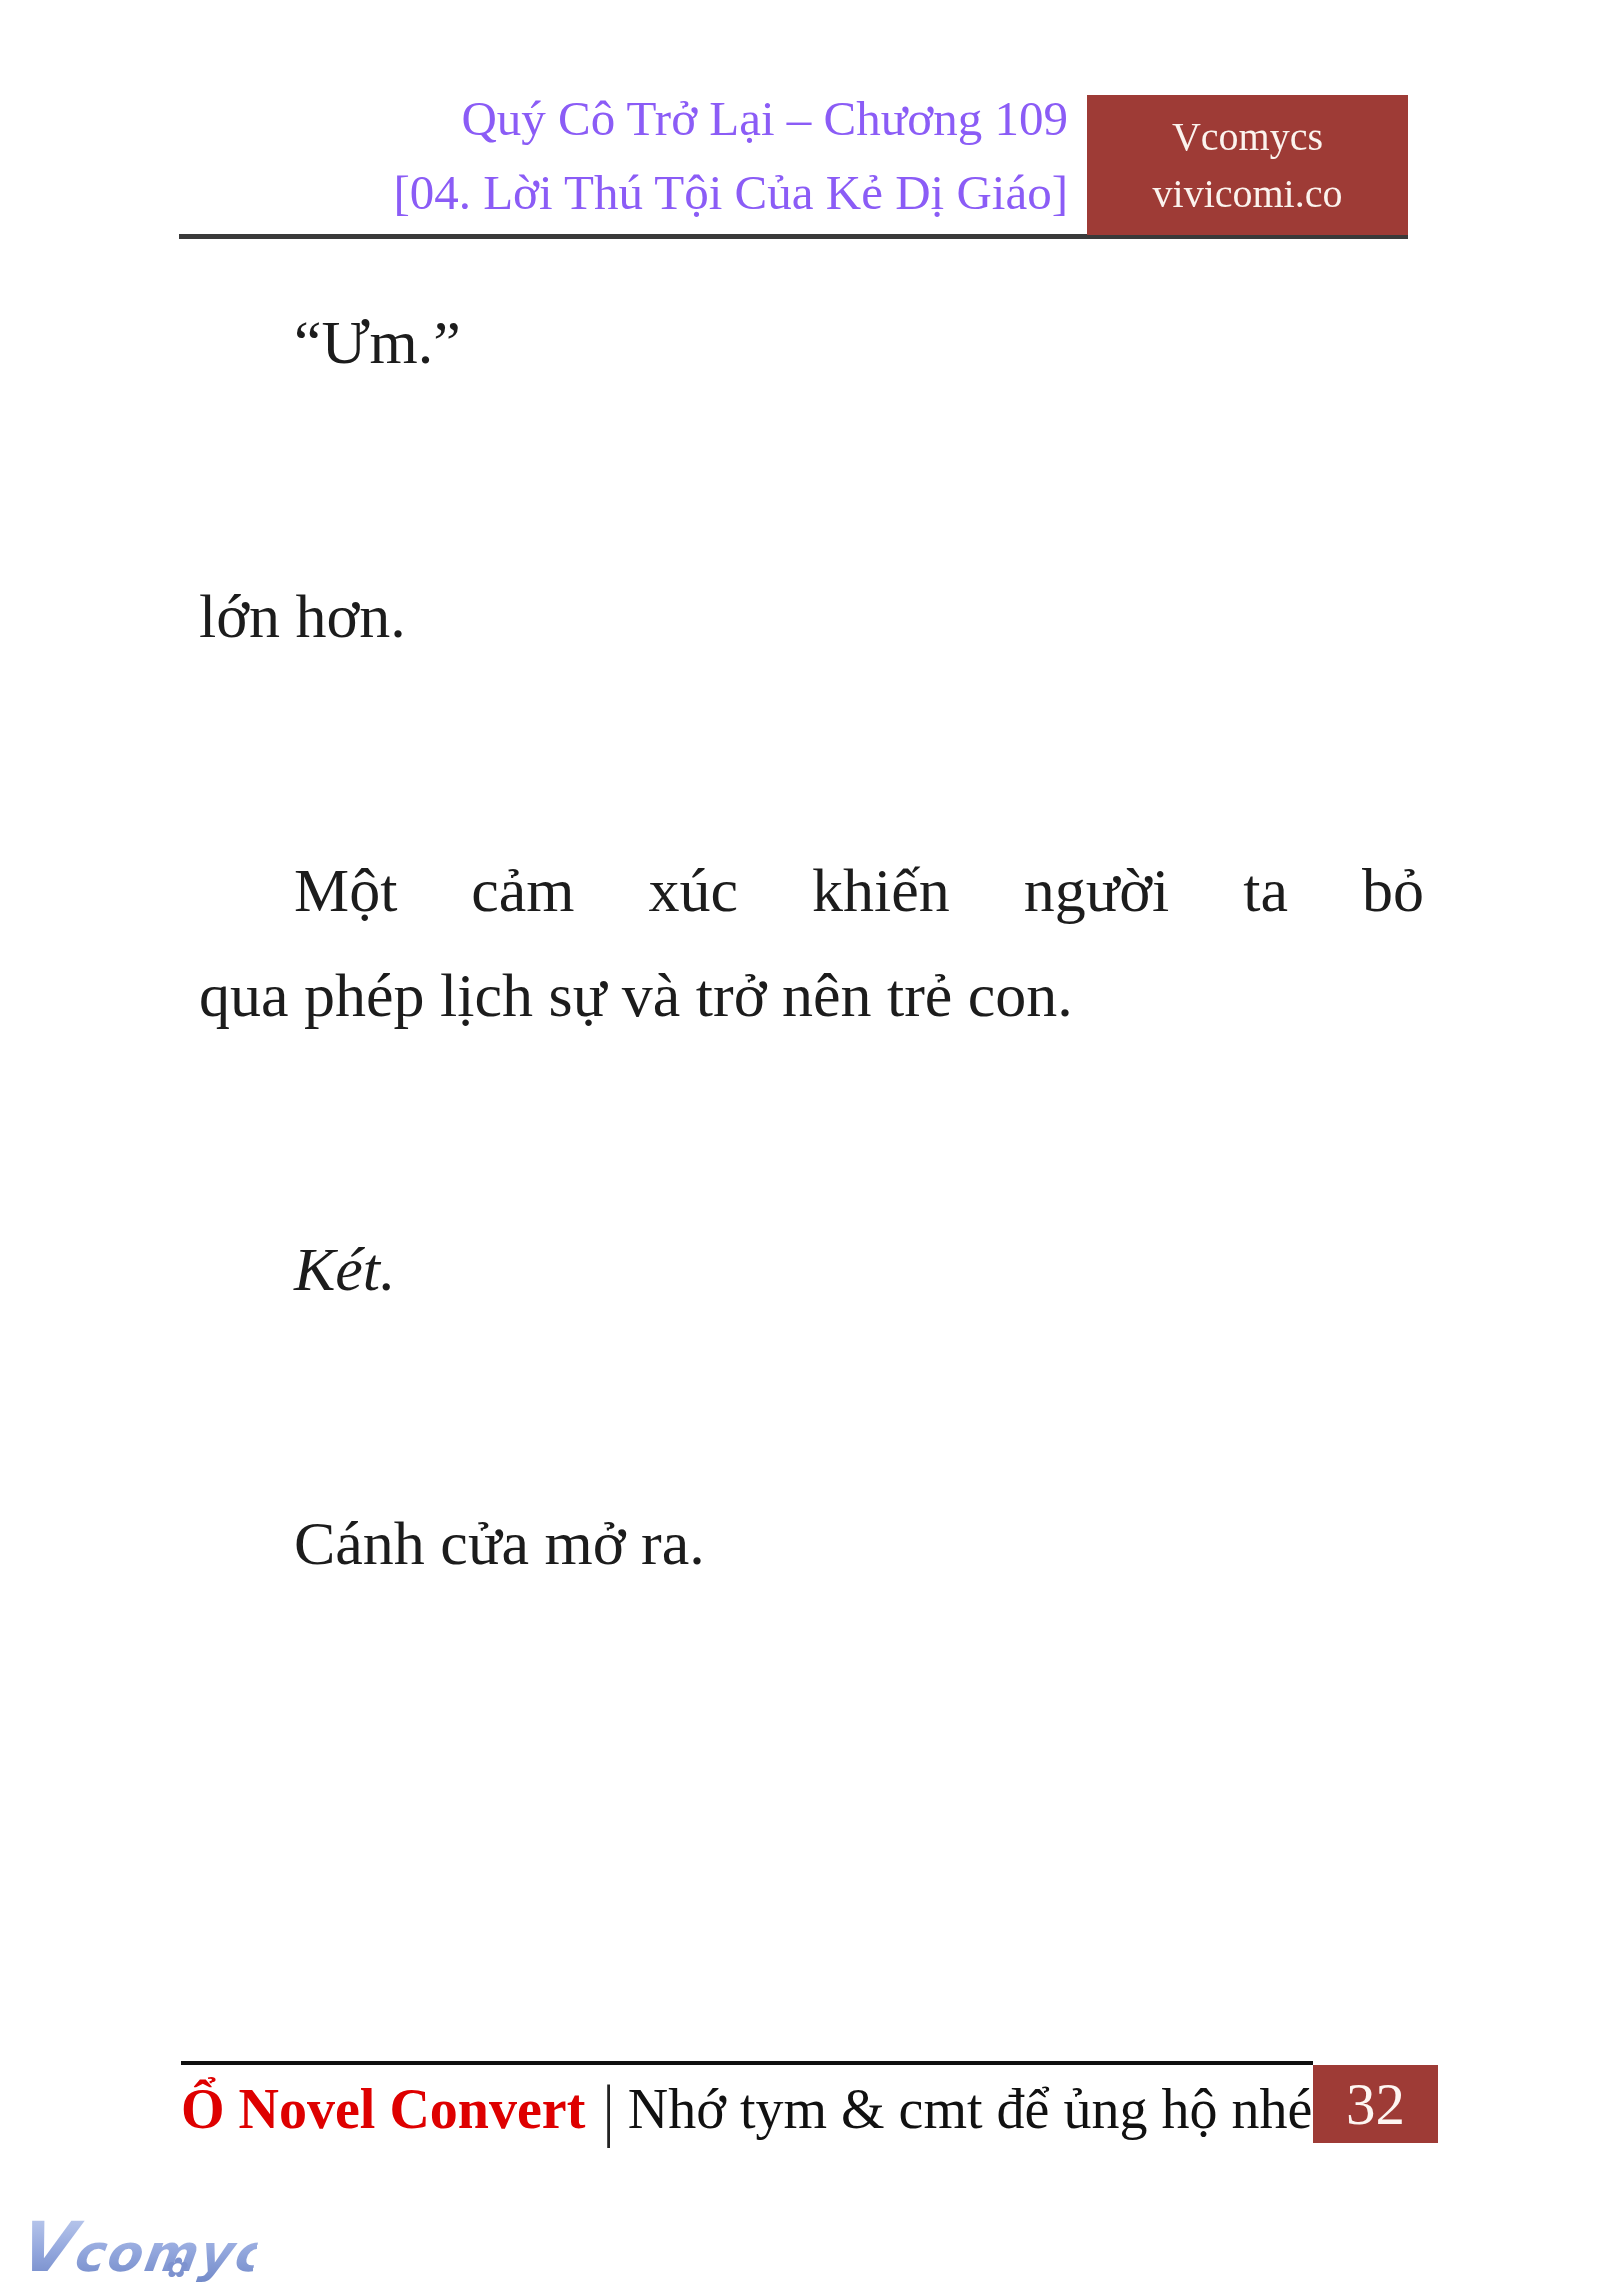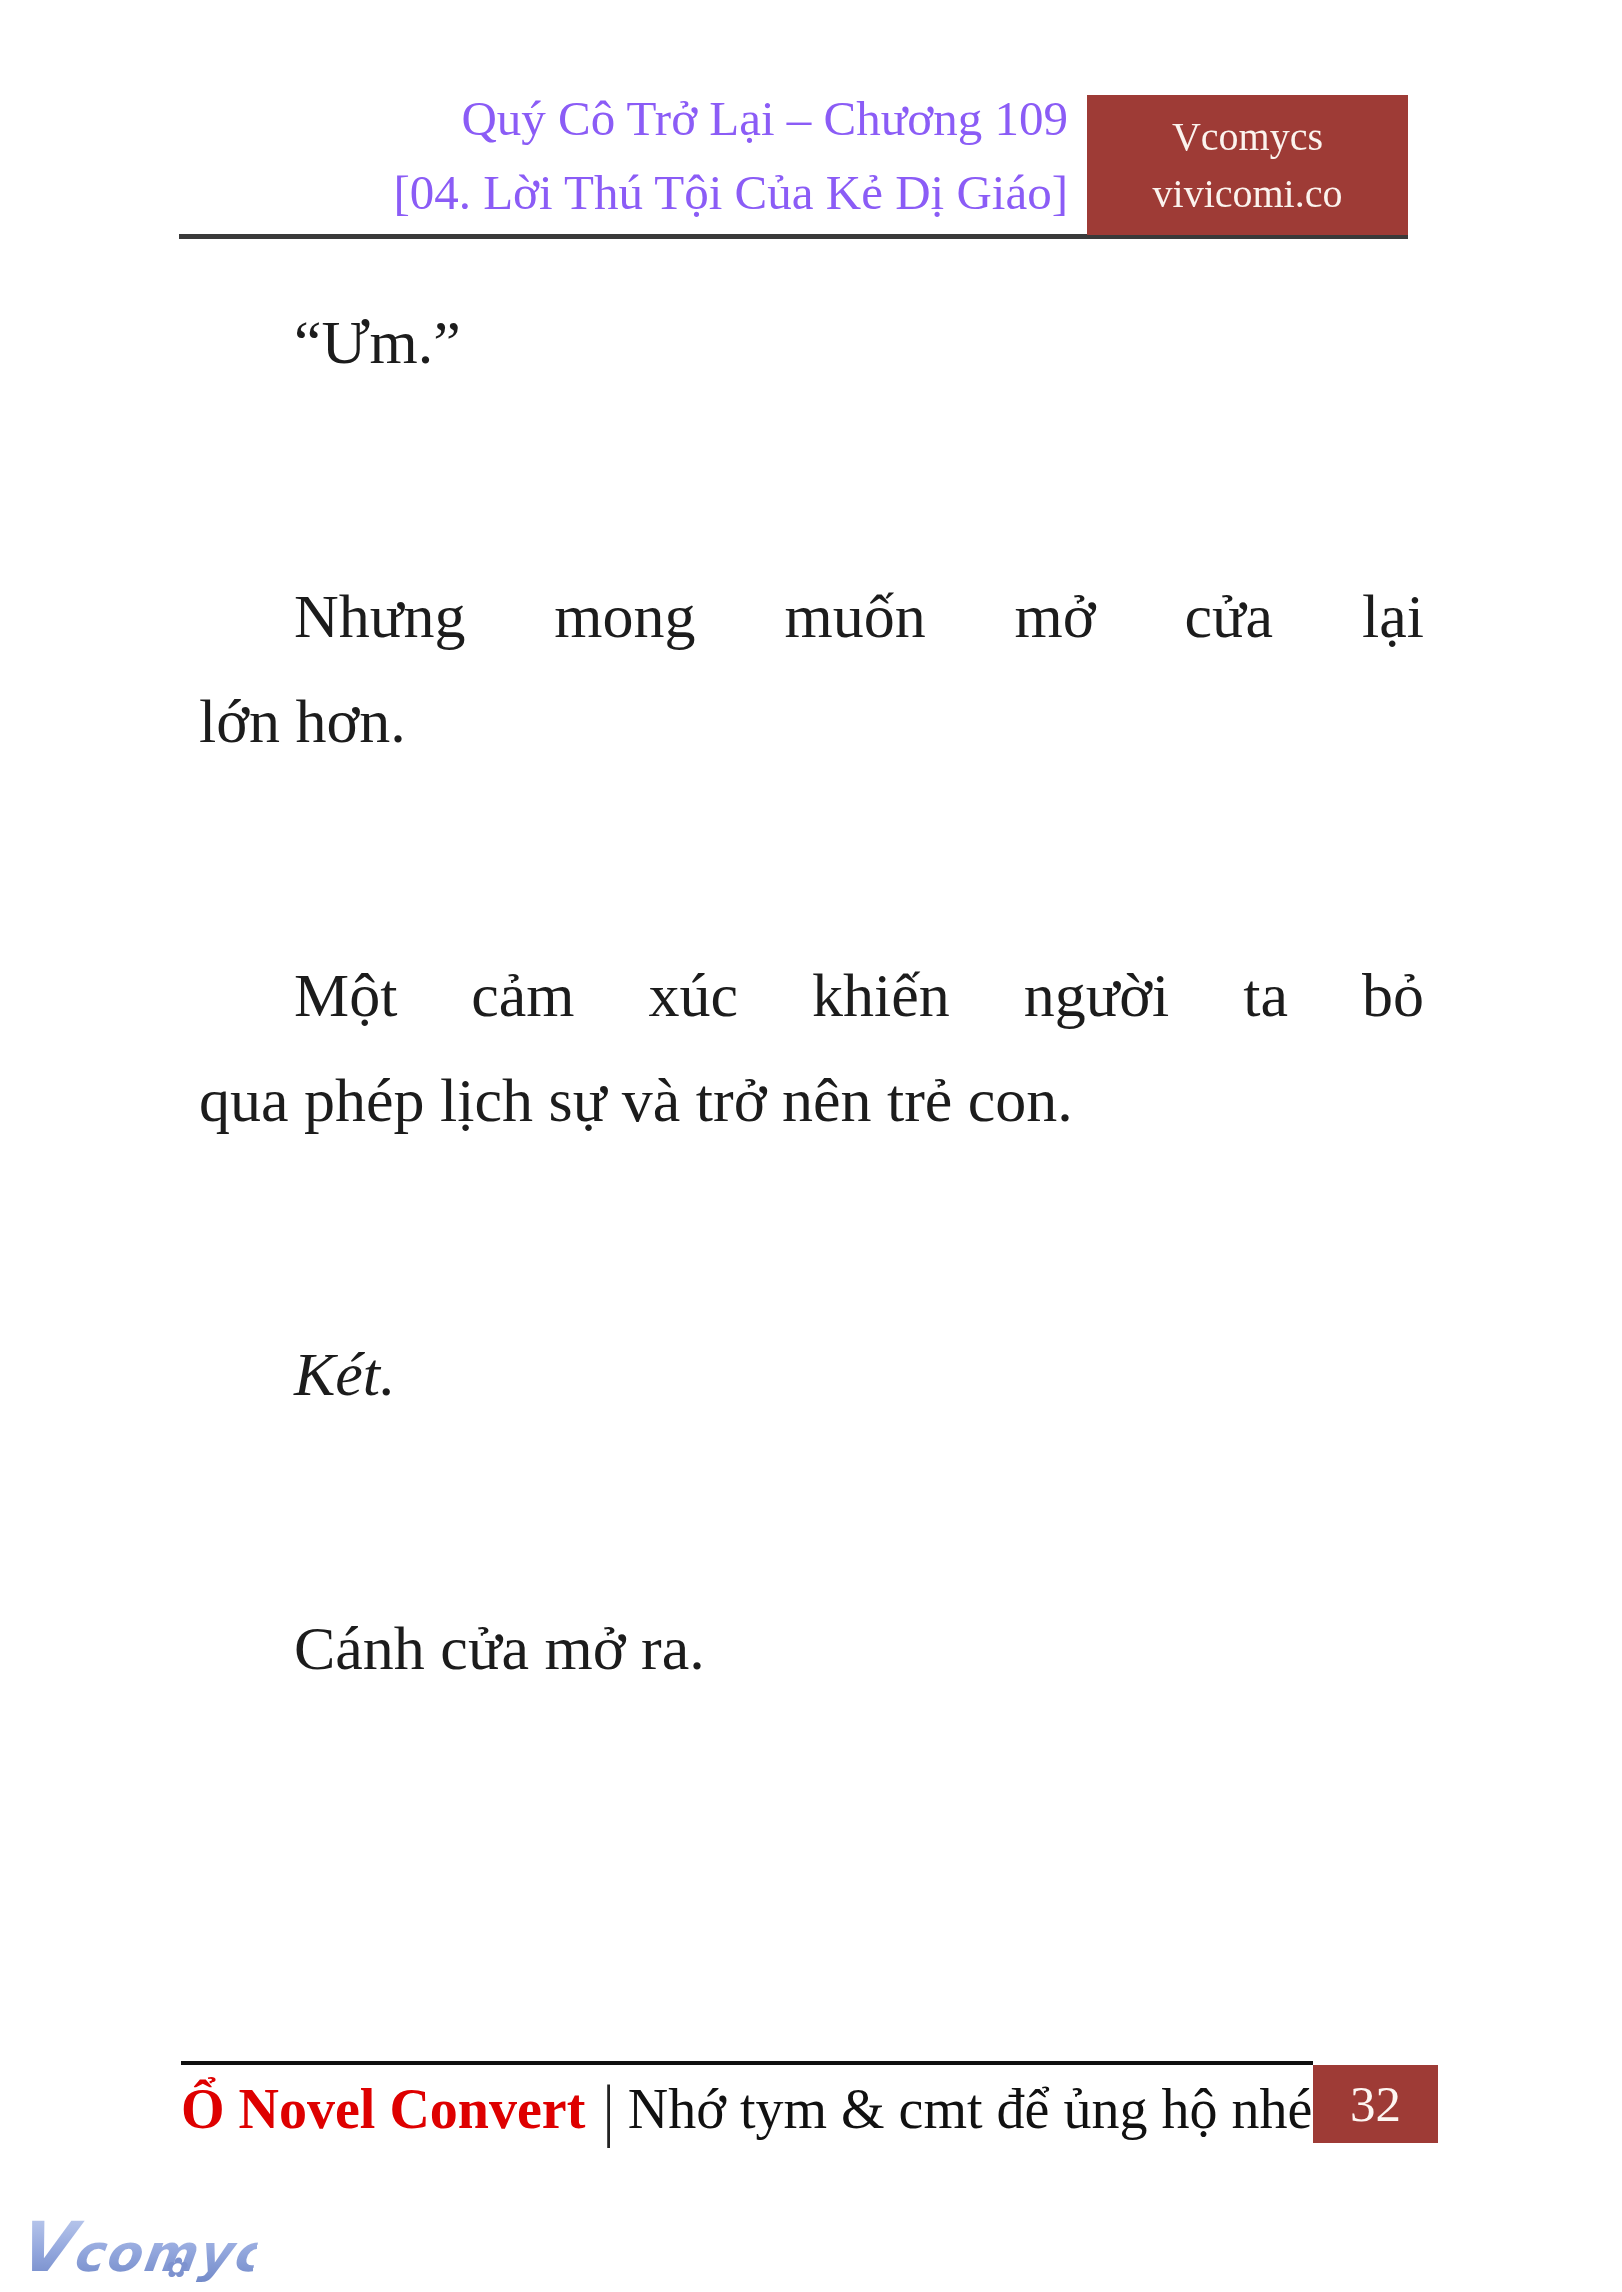--- a/index.html
+++ b/index.html
@@ -104,21 +104,21 @@
     position: absolute;
     left: 1313px;
     top: 2065px;
     width: 125px;
     height: 78px;
     background: #9e3b36;
     display: flex;
     align-items: center;
     justify-content: center;
     color: #fdf6f2;
-    font-size: 51px;
+    font-size: 59px;
   }
 
   
   .watermark {
     position: absolute;
     left: 21.6px;
     top: 2207px;
     width: 235px;
     height: 82px;
     transform: skewX(-10deg);
@@ -163,21 +163,20 @@
   <div class="brand-box">
     <div>Vcomycs</div>
     <div>vivicomi.co</div>
   </div>
 
   <div class="body-content">
     <p class="para">
       <span class="pline line-first line-last">“Ưm.”</span>
     </p>
     <p class="para">
-      <span class="pline line-first line-justify">Nhưng mong muốn mở cửa lại</span>
       <span class="pline line-last">lớn hơn.</span>
     </p>
     <p class="para">
       <span class="pline line-first line-justify">Một cảm xúc khiến người ta bỏ</span>
       <span class="pline line-last">qua phép lịch sự và trở nên trẻ con.</span>
     </p>
     <p class="para italic">
       <span class="pline line-first line-last">Két.</span>
     </p>
     <p class="para">

